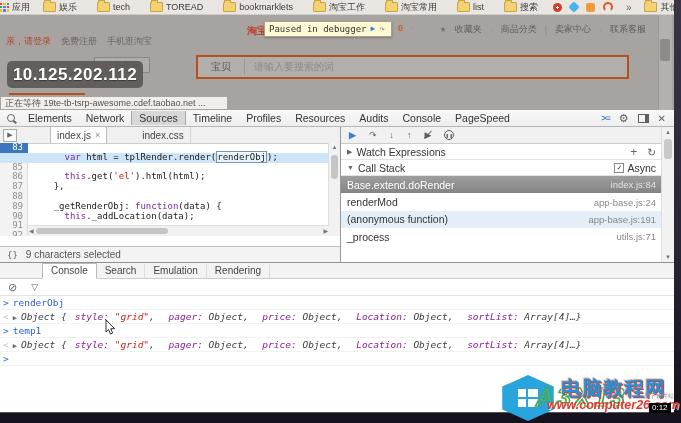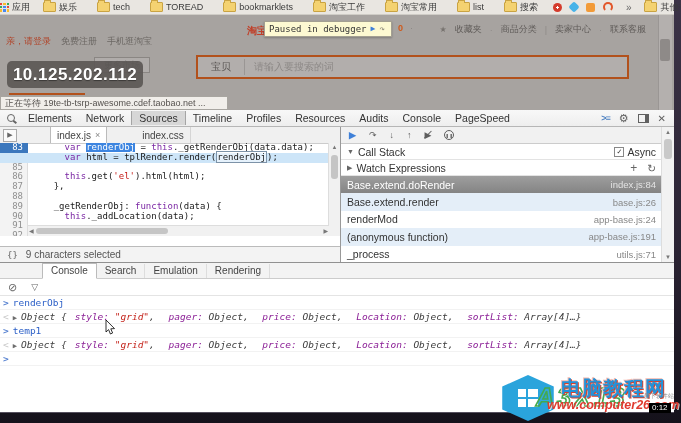--- a/index.html
+++ b/index.html
@@ -308,21 +308,21 @@
                 <span class="ftab act">
                   <span>index.js</span>
                   <span class="x">×</span>
                 </span>
                 <span class="ftab">
                   <span>index.css</span>
                 </span>
               </span>
           </div>
           <div class="editor" id="code-rows">
-              <div class="crow2 lrow "><span class="gut g-blue">83</span><span class="code">      <span class="t-kw">var </span><span class="t-sel">renderObj</span><span class="t-pl"> = </span><span class="t-kw">this</span><span class="t-pl">._getRenderObj(data.data);</span></span></div>
+              <div class="crow2 lrow "><span class="gut g-blue">83</span></div>
               <div class="crow2 lrow exec"><span class="gut">84</span><span class="code">      <span class="t-kw">var </span><span class="t-pl">html = tplRender.render(</span><span class="t-box">renderObj</span><span class="t-pl">);</span></span></div>
               <div class="crow2 lrow "><span class="gut">85</span><span class="code"></span></div>
               <div class="crow2 lrow "><span class="gut">86</span><span class="code">      <span class="t-kw">this</span><span class="t-pl">.get(</span><span class="t-str">'el'</span><span class="t-pl">).html(html);</span></span></div>
               <div class="crow2 lrow "><span class="gut">87</span><span class="code">    <span class="t-pl">},</span></span></div>
               <div class="crow2 lrow "><span class="gut">88</span><span class="code"></span></div>
               <div class="crow2 lrow "><span class="gut">89</span><span class="code">    <span class="t-pl">_getRenderObj: </span><span class="t-kw">function</span><span class="t-pl">(data) {</span></span></div>
               <div class="crow2 lrow "><span class="gut">90</span><span class="code">      <span class="t-kw">this</span><span class="t-pl">._addLocation(data);</span></span></div>
               <div class="crow2 lrow "><span class="gut">91</span><span class="code"></span></div>
               <div class="crow2 lrow "><span class="gut">92</span><span class="code"></span></div>
             </div>
@@ -344,45 +344,41 @@
         <div class="sidebar">
           <div class="dbg-controls">
             <span class="ic-resume">▶</span>
             <span>↷</span>
             <span>↓</span>
             <span>↑</span>
             <span class="ic-slash">▶</span>
             <span class="ic-circpause">❚❚</span>
           </div>
           <div class="sb-row">
+            <span class="tw">▶</span>
+            <span>Watch Expressions</span>
+            <span class="right">
+              <span style="font-size:12px;">+</span>
+              <span>↻</span>
+            </span>
+          </div>
+          <div class="sb-row">
             <span class="tw">▼</span>
             <span>Call Stack</span>
             <span class="right">
               <span style="display:flex;align-items:center;">
                 <span class="cbx">✓</span>
                 <span style="color:#333;">Async</span>
               </span>
             </span>
           </div>
-          <div class="sb-row">
-            <span class="tw">▶</span>
-            <span>Watch Expressions</span>
-            <span class="right">
-              <span style="font-size:12px;">+</span>
-              <span>↻</span>
-            </span>
-          </div>
           <div class="frames" id="frames">
               <div class="frame shade-selected">
                 <span>Base.extend.doRender</span>
                 <span class="loc">index.js:84</span>
-              </div>
-              <div class="frame shade-blue">
-                <span>Base.extend.render</span>
-                <span class="loc">base.js:26</span>
               </div>
               <div class="frame shade-white">
                 <span>renderMod</span>
                 <span class="loc">app-base.js:24</span>
               </div>
               <div class="frame shade-blue">
                 <span>(anonymous function)</span>
                 <span class="loc">app-base.js:191</span>
               </div>
               <div class="frame shade-white">

